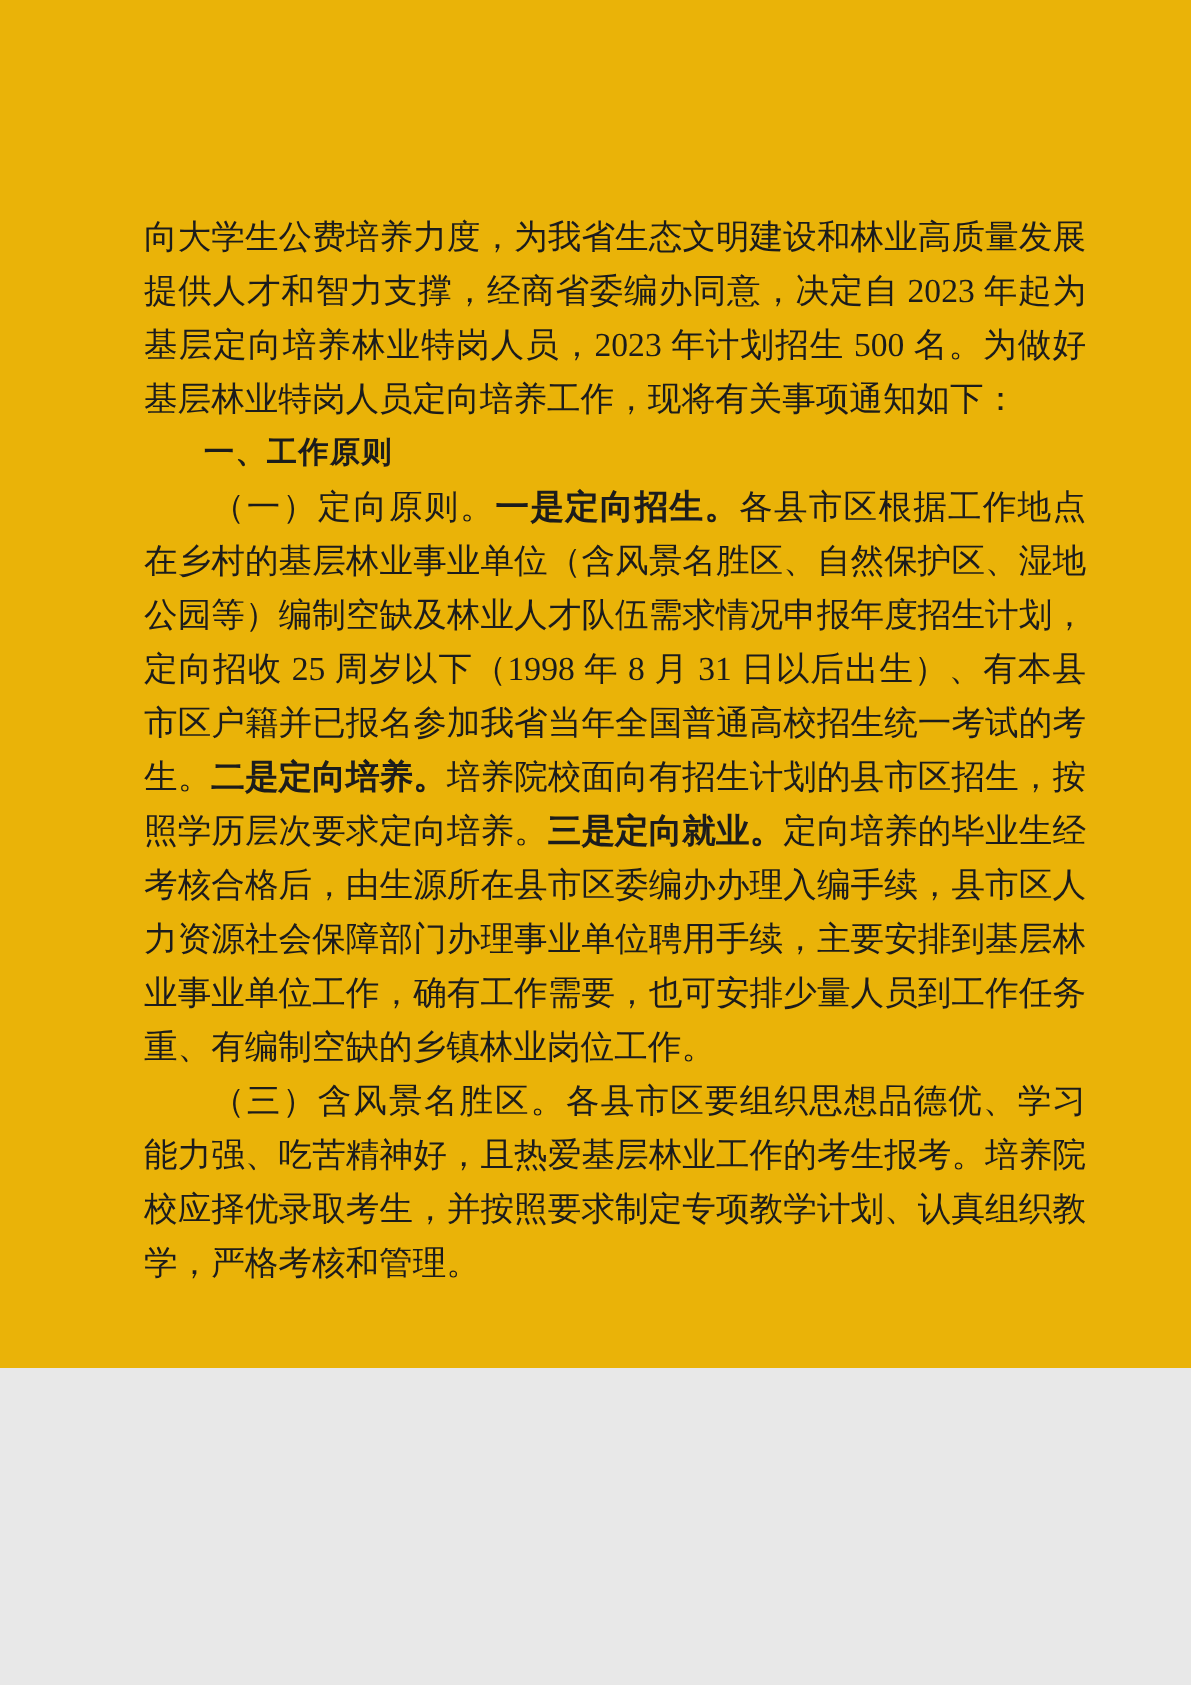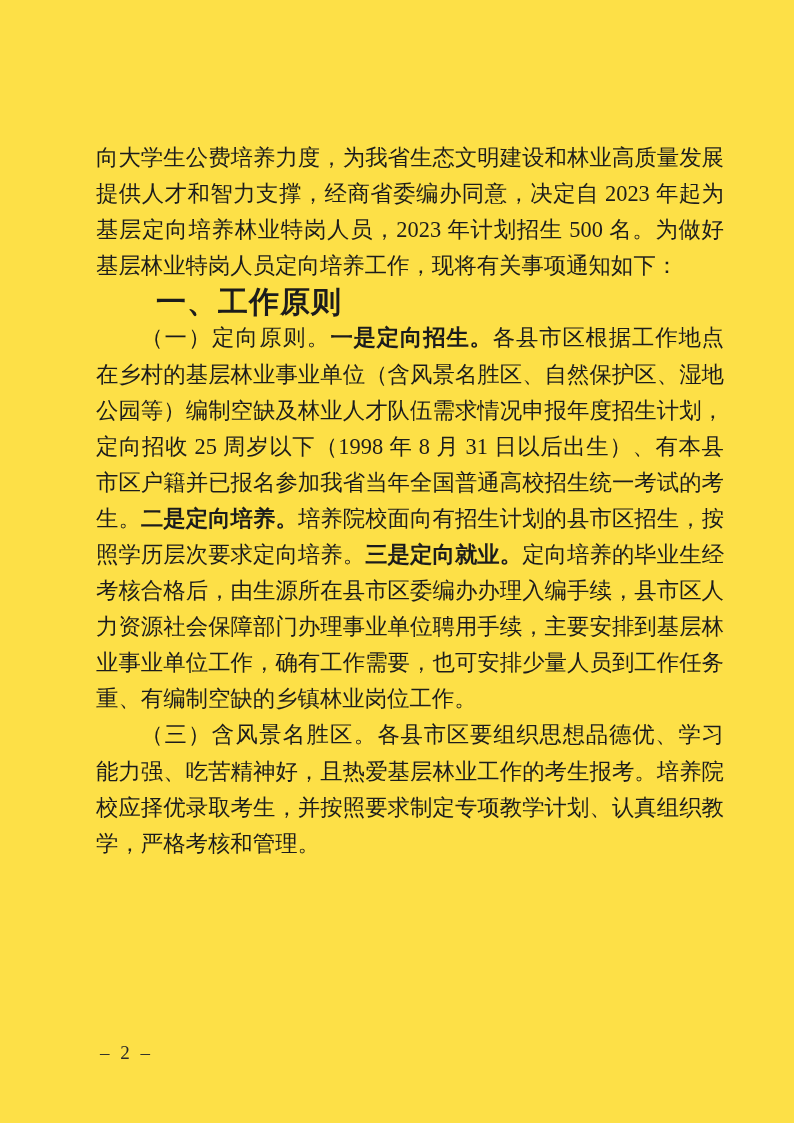--- a/index.html
+++ b/index.html
@@ -1,21 +1,21 @@
 <!DOCTYPE html>
 <html><head>
 <meta charset="utf-8">
 <style>
   html, body { margin: 0; padding: 0; background: #e8e8e8; }
   .page {
     position: relative;
     width: 794px;
-    height: 1123px;
+    height: 912px;
     margin: 0 auto;
-    background: #fde047;
+    background: #eab308;
     overflow: hidden;
     box-sizing: border-box;
   }
   .content {
     position: absolute;
     left: 96px;
     top: 140px;
     width: 628px;
     color: #1c1c1c;
     font-family: "Liberation Serif", "DejaVu Serif", serif;
@@ -23,30 +23,30 @@
     line-height: 36px;
     text-align: justify;
   }
   .body-par {
     margin: 0;
     text-indent: 0;
   }
   .indented { text-indent: 2em; }
   .heading {
     margin: 0;
-    font-size: 30px;
+    font-size: 20px;
     line-height: 36px;
     font-weight: bold;
     text-indent: 2em;
     font-family: "Liberation Sans", "DejaVu Sans", sans-serif;
     letter-spacing: 1px;
   }
   .run { font-weight: normal; }
   .run-kai {
-    font-family: Liberation Mono, monospace;
+    font-family: Liberation Sans, sans-serif;
     letter-spacing: 0.5px;
   }
   .run-bold { font-weight: bold; }
   .run-normal { font-weight: normal; }
   .page-number {
     position: absolute;
     left: 100px;
     top: 1042px;
     color: #2a2a2a;
     font-family: "Liberation Serif", "DejaVu Serif", serif;

